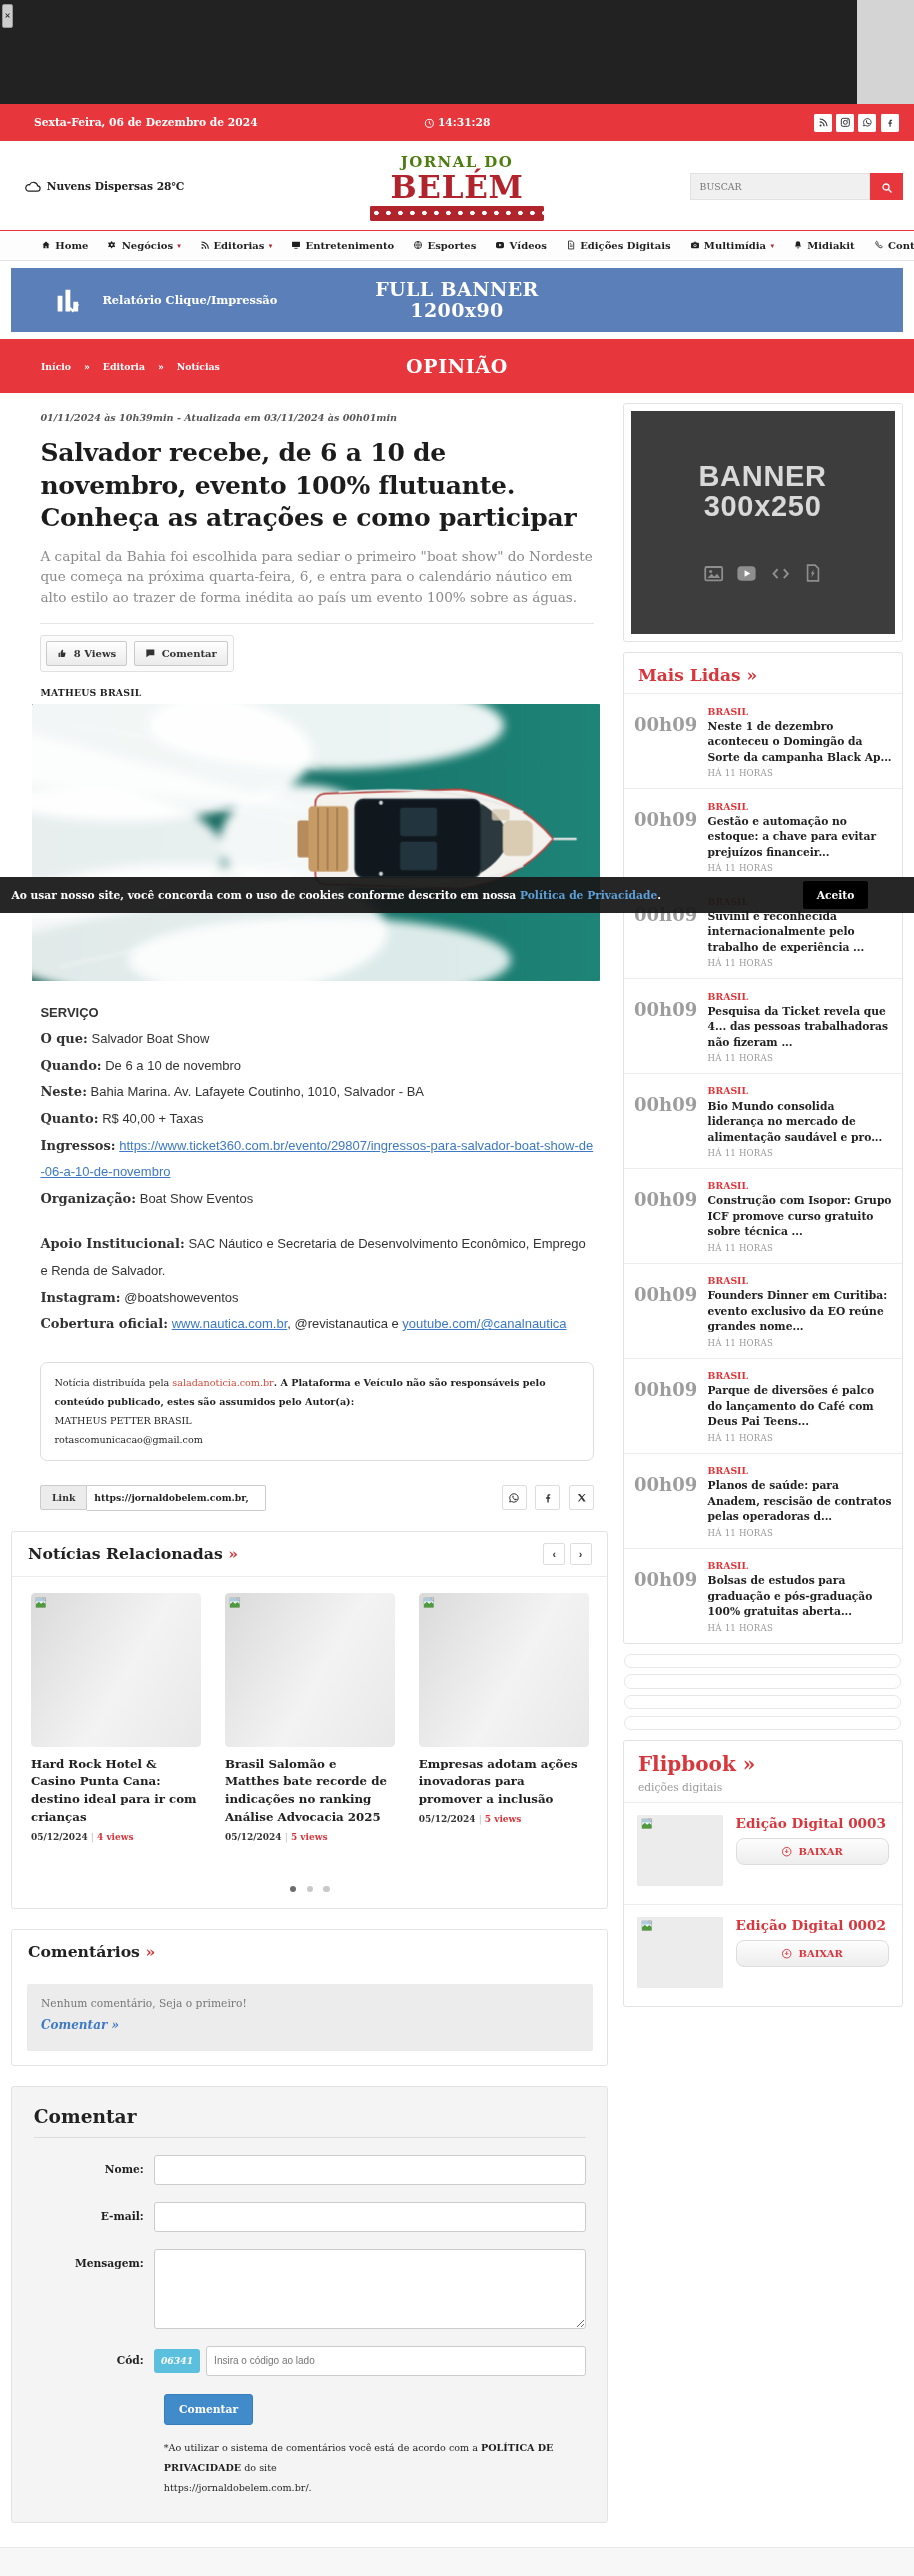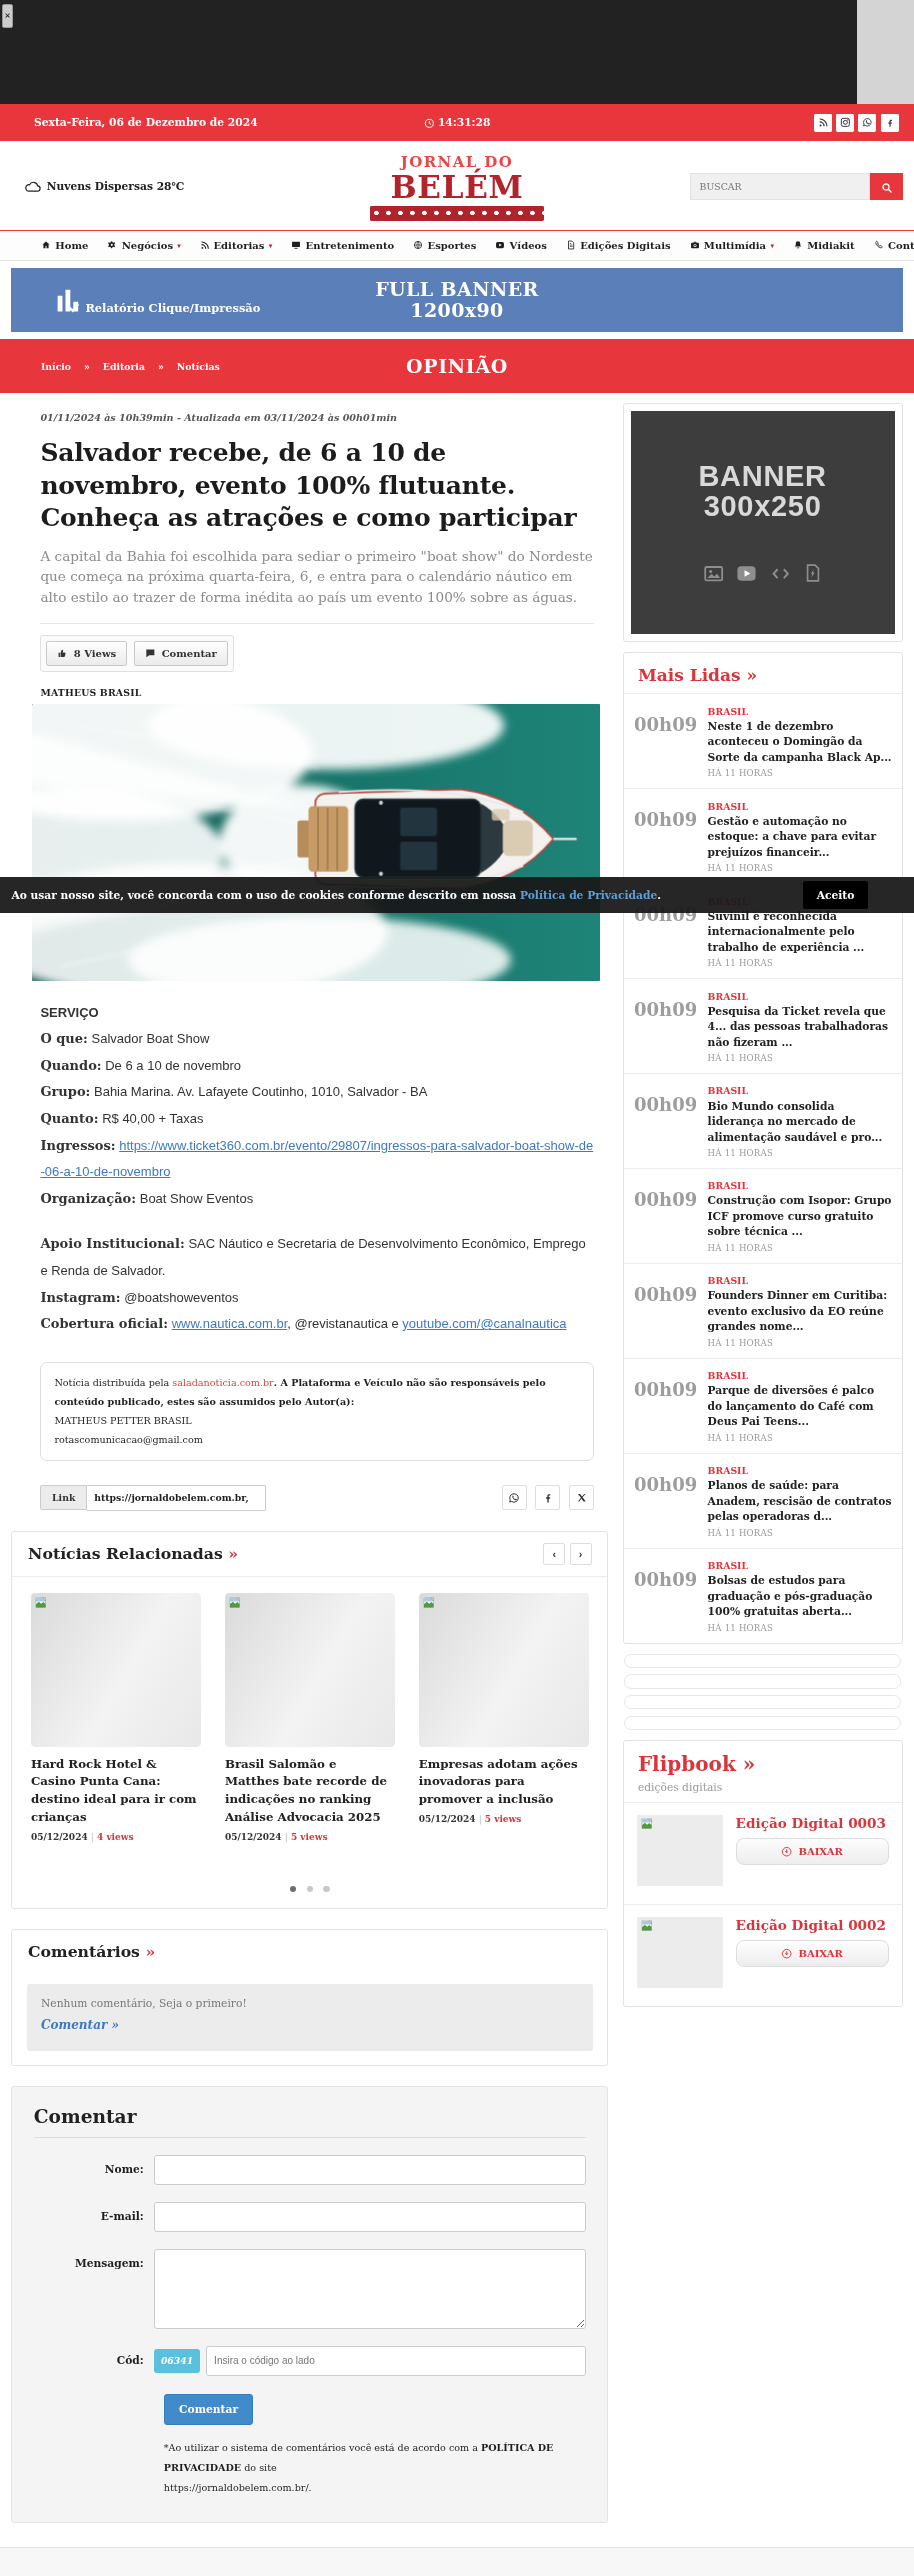--- a/index.html
+++ b/index.html
@@ -21,36 +21,36 @@
   .tb-time{position:absolute;left:0;right:0;text-align:center;font:bold 10.7px "DejaVu Serif",serif}
   .tb-time svg{margin-right:3.6px}
   .tb-social{margin-left:auto;display:flex;gap:4.3px;padding-right:4.3px;position:relative;z-index:2}
   .chip{width:18px;height:18px;background:#fff;color:#333;border-radius:1.4px;display:flex;align-items:center;justify-content:center;cursor:pointer}
 
   
   .masthead{padding:11.4px 0 8.6px;background:#fff}
   .masthead .c{display:flex;align-items:center;min-height:69px}
   .weather{display:flex;align-items:center;gap:5.7px;font:bold 10.7px "DejaVu Serif",serif;color:#222;padding-left:13px}
   .logo{position:absolute;left:0;right:0;text-align:center}
-  .logo-l1{font:bold 15px "DejaVu Serif",serif;color:#ef4444;letter-spacing:1.4px}
+  .logo-l1{font:bold 15px "DejaVu Serif",serif;color:#4d7c0f;letter-spacing:1.4px}
   .logo-l2{font:bold 31px "DejaVu Serif",serif;color:#b1242c;letter-spacing:0.7px;line-height:1.05}
   .logo-dots{width:174px;height:14.3px;margin:2.9px auto 0;background:#b1242c;border-radius:1.4px;background-image:radial-gradient(circle at 6.4px 7.1px,#fff 2.1px,rgba(0,0,0,0) 2.6px);background-size:12px 14.3px;background-repeat:repeat-x}
   .search{margin-left:auto;display:flex;position:relative;z-index:2}
   .search input{width:180px;height:27px;background:#f0f0f0;border:0.7px solid #e2e2e2;padding:0 8.6px;font:9.3px "DejaVu Serif",serif;color:#666;outline:none}
   .search button{width:33px;height:27px;border:0;background:#e8363d;color:#fff;cursor:pointer}
 
   
   .nav{border-top:1.4px solid #e8363d;border-bottom:0.7px solid #e3e3e3;background:#fdfdfd}
   .nav .c{display:flex;align-items:center;gap:19px;height:29px;padding-left:30px}
   .nav a{display:flex;align-items:center;gap:4.3px;font:bold 10px "DejaVu Serif",serif;color:#1f1f1f;cursor:pointer;white-space:nowrap}
   .nav .caret{color:#b1242c;font-size:7.1px}
 
   
   .fullbanner{margin:7.1px 11.4px 0;height:64px;background:#5b7fb8;color:#fff;display:flex;align-items:center;position:relative;cursor:pointer}
-  .fb-left{display:flex;align-items:flex-end;gap:2px;margin-left:43px;font:bold 11.4px "DejaVu Serif",serif;position:relative;z-index:2}
+  .fb-left{display:flex;align-items:center;gap:19px;margin-left:43px;font:bold 11.4px "DejaVu Serif",serif;position:relative;z-index:2}
   .fb-center{position:absolute;left:0;right:0;text-align:center;font:bold 19px "DejaVu Serif",serif;line-height:1.12;letter-spacing:0.4px}
 
   
   .opinion{margin-top:7.1px;background:#e8363d;color:#fff;height:54px;display:flex;align-items:center;position:relative}
   .crumbs{display:flex;gap:13px;align-items:center;padding-left:41px;font:bold 9.3px "DejaVu Serif",serif;position:relative;z-index:2}
   .crumbs a{cursor:pointer}
   .op-title{position:absolute;left:0;right:0;text-align:center;font:bold 19px "DejaVu Serif",serif;letter-spacing:0.7px}
 
   
   .content{display:flex;gap:11.4px;padding:10px 11.4px 0;align-items:flex-start}
@@ -491,21 +491,21 @@
           <p class="body"></p>
           <p class="body"></p>
         </div>
 
       <div class="svc-block">
         <div><b>SERVIÇO</b></div>
         <div>
 
         <div class="svc"><b>O que:</b> <span>Salvador Boat Show</span></div>
             <div class="svc"><b>Quando:</b> <span>De 6 a 10 de novembro</span></div>
-            <div class="svc"><b>Grupo:</b> <span>Bahia Marina. Av. Lafayete Coutinho, 1010, Salvador - BA</span></div>
+            <div class="svc"><b>Neste:</b> <span>Bahia Marina. Av. Lafayete Coutinho, 1010, Salvador - BA</span></div>
             <div class="svc"><b>Quanto:</b> <span>R$ 40,00 + Taxas</span></div>
           </div>
         <div class="svc"><b>Ingressos:</b> <a class="lnk">https://www.ticket360.com.br/evento/29807/ingressos-para-salvador-boat-show-de-06-a-10-de-novembro</a></div>
         <div class="svc"><b>Organização:</b> <span>Boat Show Eventos</span></div>
       </div>
 
       <div class="svc-block">
         <div>
 
         <div class="svc"><b>Apoio Institucional:</b> <span>SAC Náutico e Secretaria de Desenvolvimento Econômico, Emprego e Renda de Salvador.</span></div>

